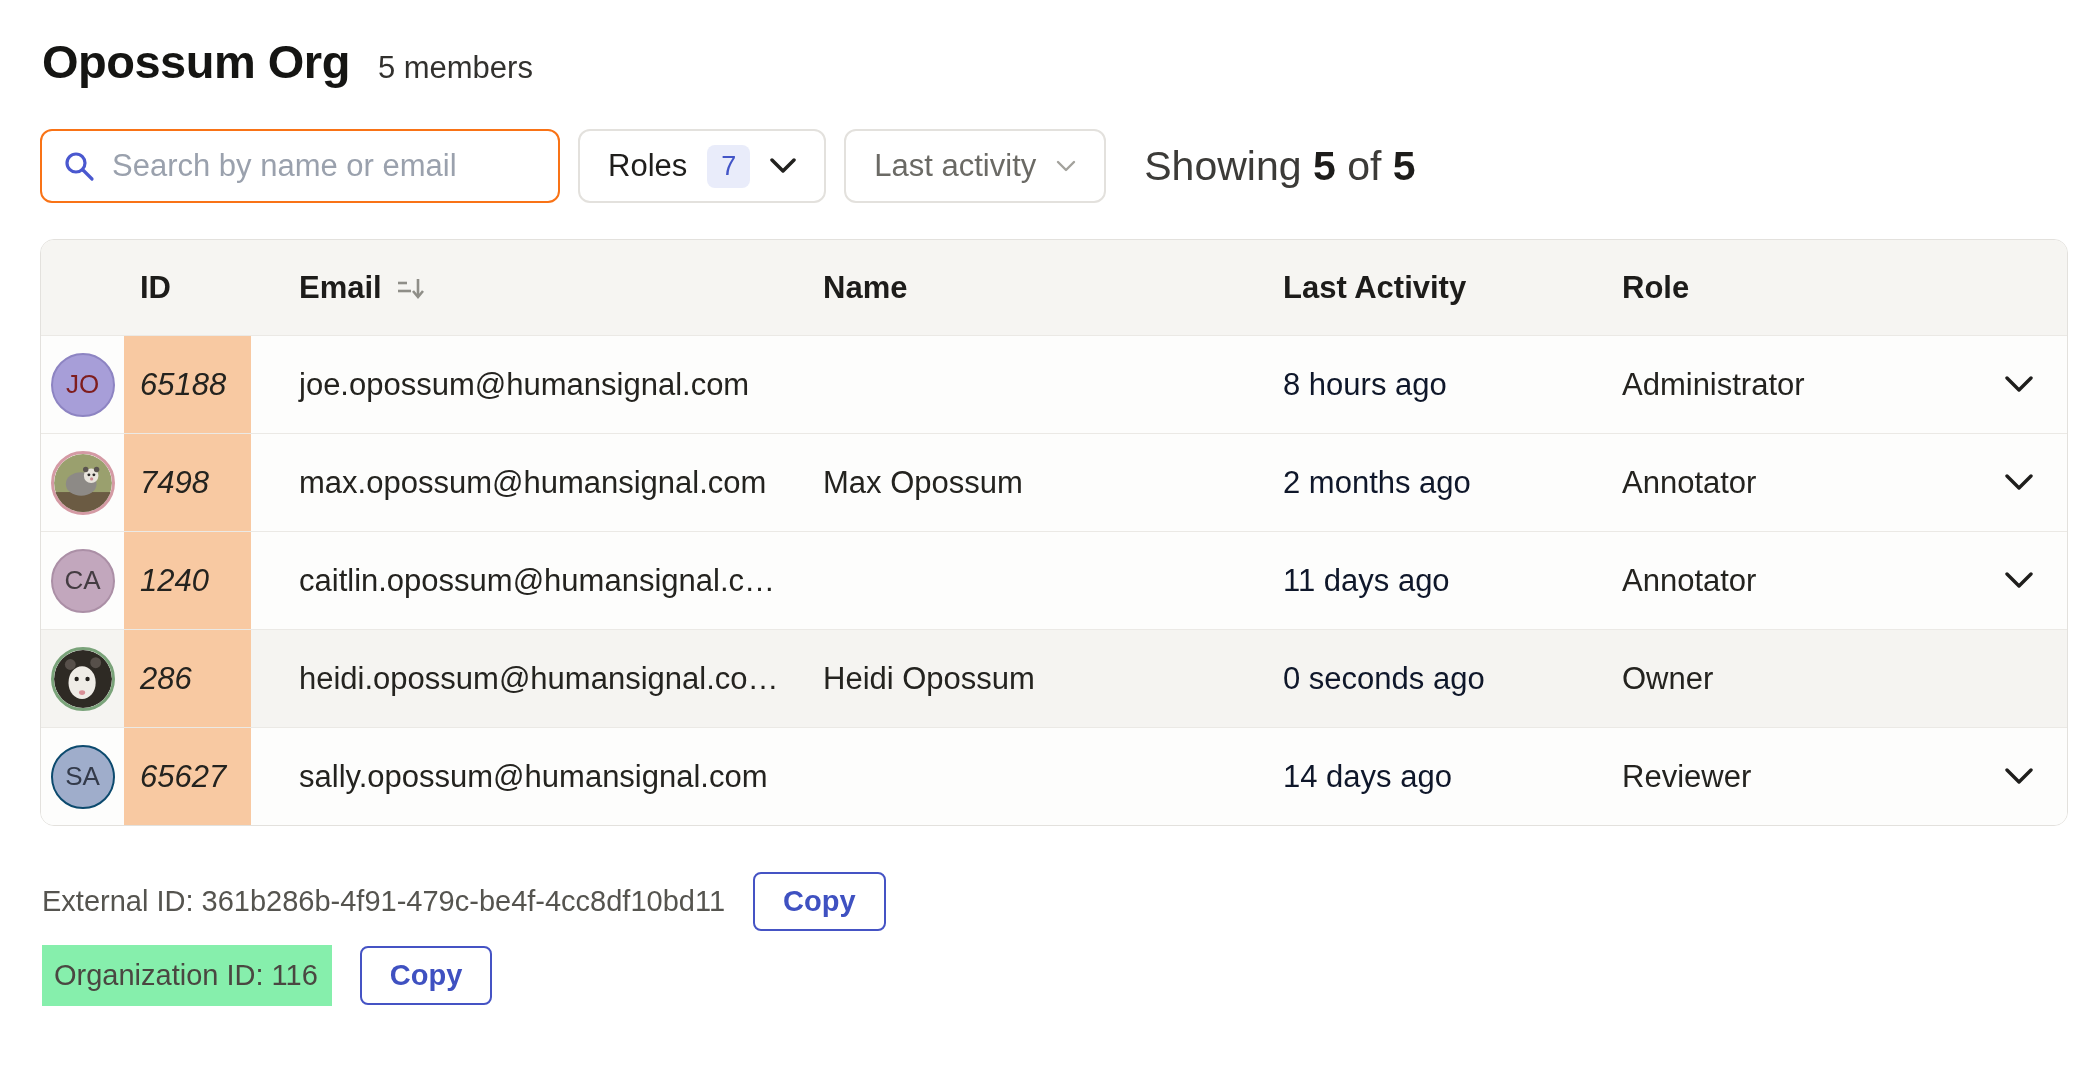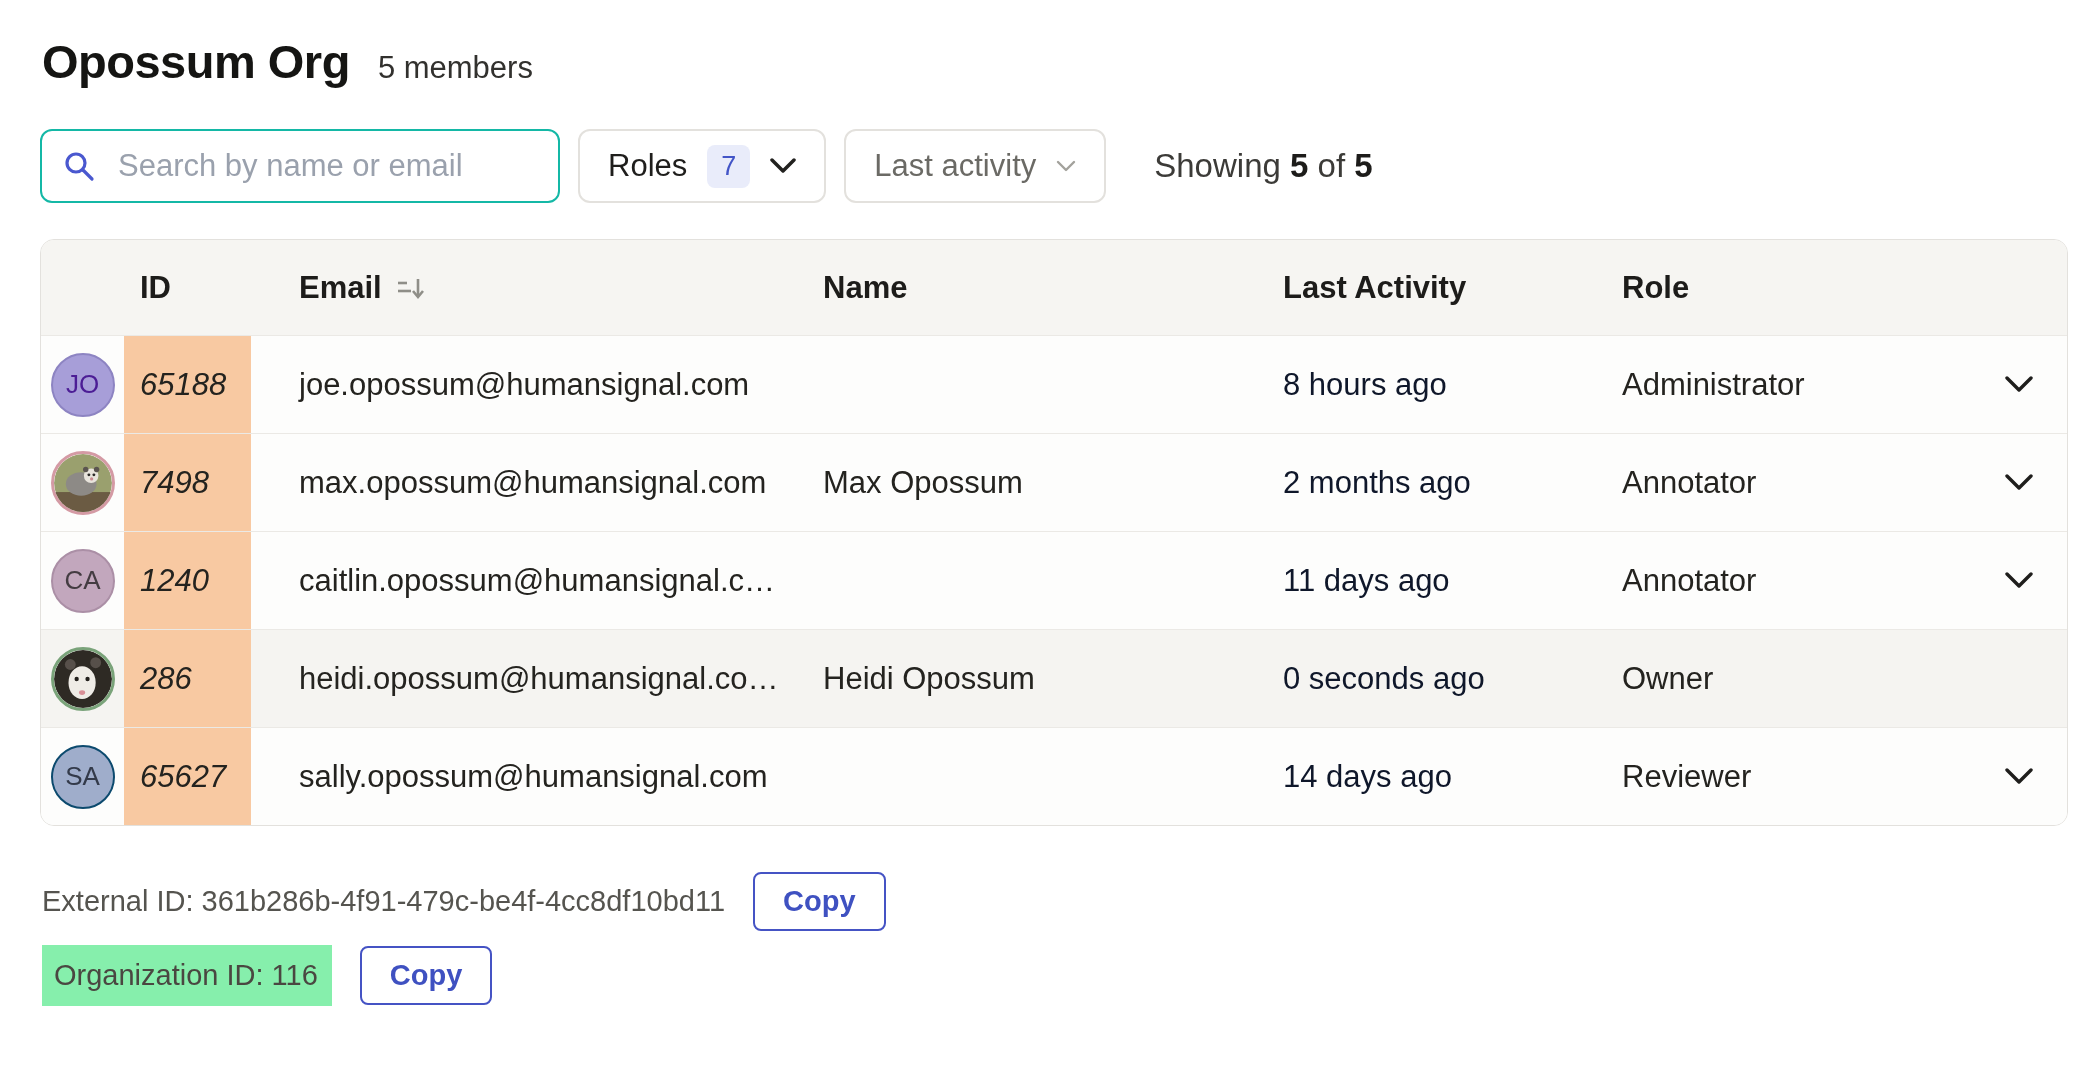--- a/index.html
+++ b/index.html
@@ -7,32 +7,32 @@
     font-family: "Liberation Sans", sans-serif; color: #24231f; overflow: hidden; }
   .page { padding: 34px 16px 0 40px; }
 
   
   .page-header { display: flex; align-items: baseline; gap: 28px; padding-left: 2px; }
   .org-title { font-size: 47px; font-weight: 700; color: #151513; letter-spacing: -0.5px; }
   .member-count { font-size: 31px; color: #32312e; }
 
   
   .toolbar { display: flex; align-items: center; gap: 18px; margin-top: 40px; }
-  .search-box { width: 520px; height: 74px; border: 2px solid #14b8a6; border-radius: 12px;
-    background: #fff; display: flex; align-items: center; padding: 0 20px; gap: 22px; }
+  .search-box { width: 520px; height: 74px; border: 2px solid #f97316; border-radius: 12px;
+    background: #fff; display: flex; align-items: center; padding: 0 20px; gap: 16px; }
   .search-box input { border: none; outline: none; font-size: 31px; flex: 1;
     font-family: "Liberation Sans", sans-serif; color: #24231f; background: transparent; }
   .search-box input::placeholder { color: #9aa1ad; }
   .filter-btn { height: 74px; border: 2px solid #e3e1dd; border-radius: 12px; background: #fff;
     display: flex; align-items: center; gap: 20px; padding: 16px 28px; font-size: 31px; cursor: pointer; }
   .roles-btn { color: #1f1e1c; }
   .roles-badge { background: #e9ecfa; color: #4355c7; font-size: 27px; font-weight: 500;
     border-radius: 8px; padding: 6px 14px; }
   .activity-btn { color: #6b6a65; }
-  .showing { font-size: 33px; color: #3c3b38; margin-left: 30px; }
+  .showing { font-size: 41px; color: #3c3b38; margin-left: 20px; }
   .showing b { color: #1d1c1a; font-weight: 700; }
 
   
   .members-table { margin-top: 36px; width: 2028px; border: 1px solid #e3e1dd;
     border-radius: 14px; overflow: hidden; background: #fdfdfc; }
   .trow { display: grid; grid-template-columns: 83px 127px 572px 460px 339px 1fr;
     align-items: stretch; height: 98px; background: #fdfdfc; border-top: 1px solid #ebe9e5; }
   .thead { height: 95px; background: #f6f5f2; border-top: none; }
   .row-highlight { background: #f5f4f1; }
   .cell { display: flex; align-items: center; font-size: 31px; color: #24231f; }
@@ -41,21 +41,21 @@
   .cell-id { padding-left: 16px; }
   .rowband { background: #f8c9a2; font-style: italic; }
   .cell-email { padding-left: 48px; white-space: nowrap; overflow: hidden; }
   .cell-activity { color: #0f172a; }
   .cell-role { justify-content: space-between; padding-right: 34px; }
   .sort-icon { margin-left: 12px; display: inline-flex; cursor: pointer; }
 
   
   .avatar { width: 64px; height: 64px; border-radius: 50%; display: flex; align-items: center;
     justify-content: center; font-size: 26px; font-weight: 500; overflow: hidden; }
-  .av-jo { background: #a79ed8; border: 2px solid #8d84c2; color: #4c1d95; }
+  .av-jo { background: #a79ed8; border: 2px solid #8d84c2; color: #7f1d1d; }
   .av-ca { background: #c2a7bd; border: 2px solid #ab8fa6; color: #443c42; }
   .av-sa { background: #9fadcb; border: 2px solid #0c4a6e; color: #333a4a; }
   .av-photo-max { border: 3px solid #d49aa4; }
   .av-photo-heidi { border: 3px solid #7aa37a; }
   .avatar svg { width: 100%; height: 100%; display: block; }
 
   .role-chevron { display: inline-flex; cursor: pointer; }
 
   
   .footer { margin-top: 46px; padding-left: 2px; }

